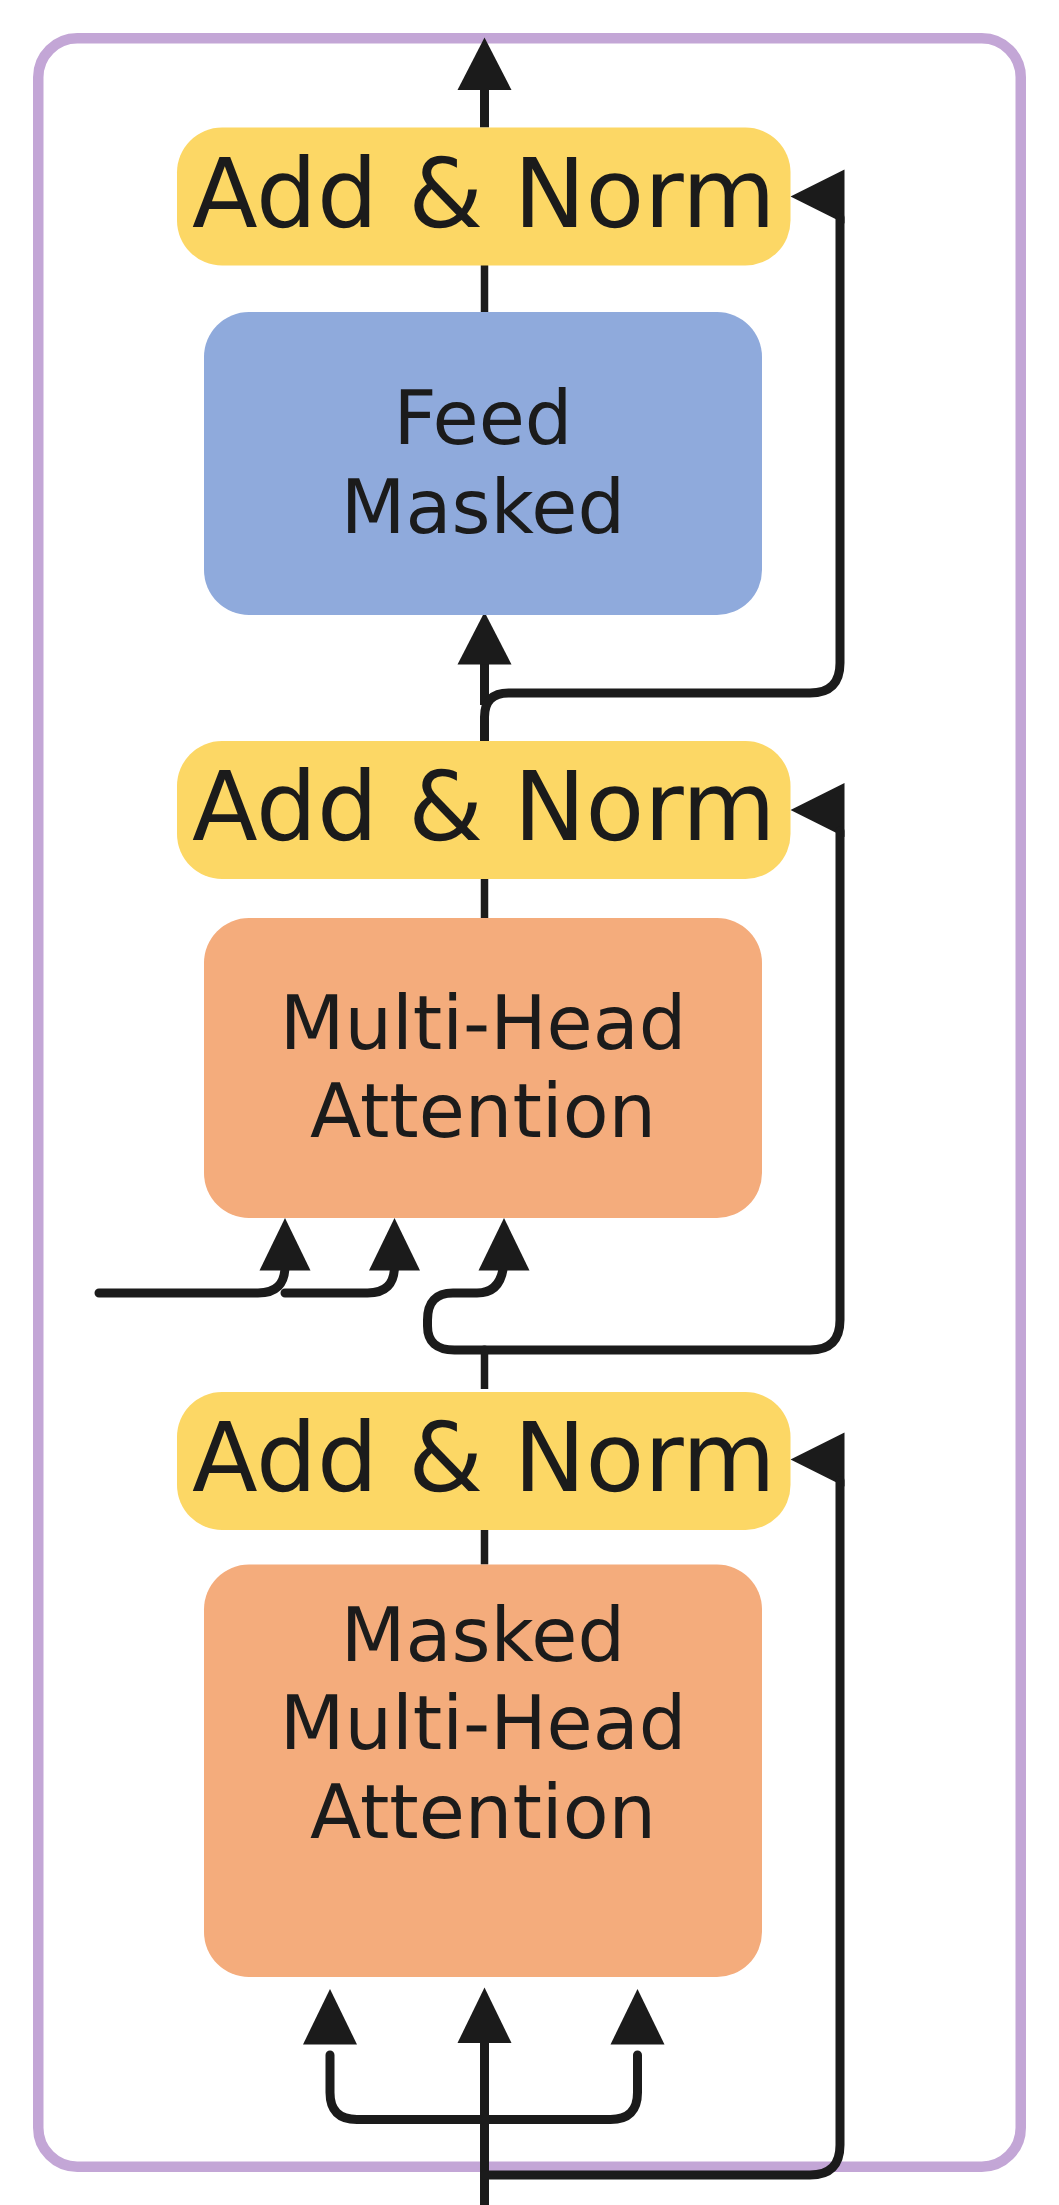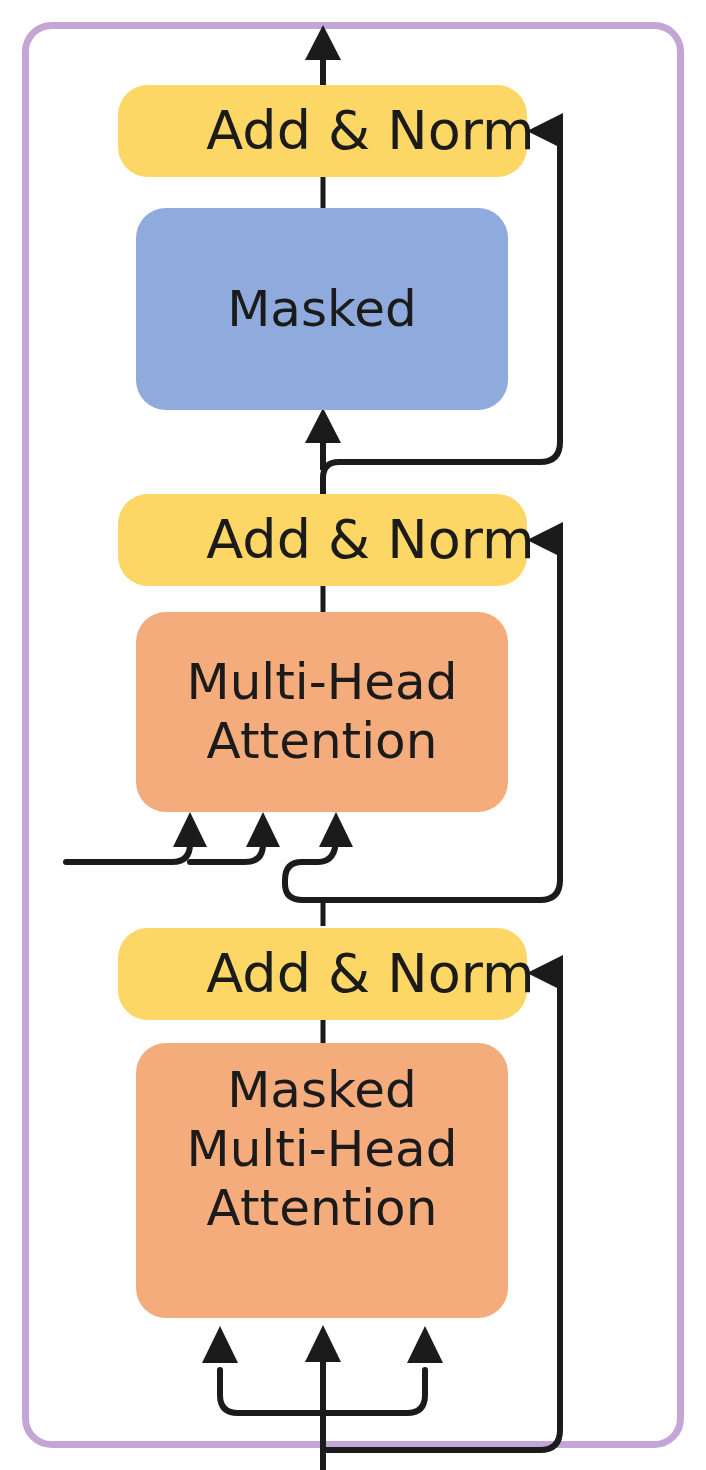--- a/index.html
+++ b/index.html
@@ -32,22 +32,21 @@
     flex-direction: column;
     align-items: center;
     justify-content: center;
     text-align: center;
     color: #1b1b1b;
     line-height: 1.18;
     pointer-events: none;
     white-space: pre;
   }
   .label-addnorm {
-    font-size: 54px;
-    padding-left: 48px;
+    font-size: 64px;
   }
   .label-ff {
     font-size: 50px;
   }
   .label-mha {
     font-size: 50px;
   }
   .label-masked {
     font-size: 50px;
   }
@@ -127,20 +126,21 @@
     <rect x="136" y="612" width="372" height="200" rx="30" ry="30" fill="#F4AC7C"></rect>
     <rect x="118" y="928" width="409" height="92" rx="30" ry="30" fill="#FCD765"></rect>
     <rect x="136" y="1043" width="372" height="275" rx="30" ry="30" fill="#F4AC7C"></rect>
   </svg>
 
   <div class="block-label label-addnorm" style="left:118px; top:85px; width:409px; height:92px;">
     <span class="lbl-line">Add &amp; Norm</span>
   </div>
 
   <div class="block-label label-ff" style="left:136px; top:208px; width:372px; height:202px;">
+    <span class="lbl-line">Feed</span>
     <span class="lbl-line">Masked</span>
   </div>
 
   <div class="block-label label-addnorm" style="left:118px; top:494px; width:409px; height:92px;">
     <span class="lbl-line">Add &amp; Norm</span>
   </div>
 
   <div class="block-label label-mha" style="left:136px; top:612px; width:372px; height:200px;">
     <span class="lbl-line">Multi-Head</span>
     <span class="lbl-line">Attention</span>

